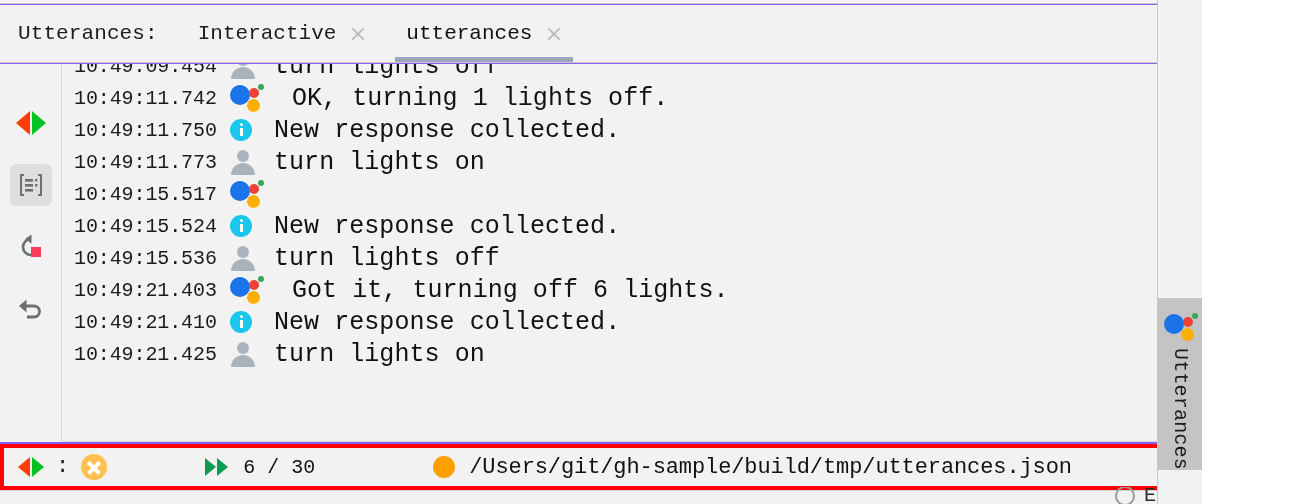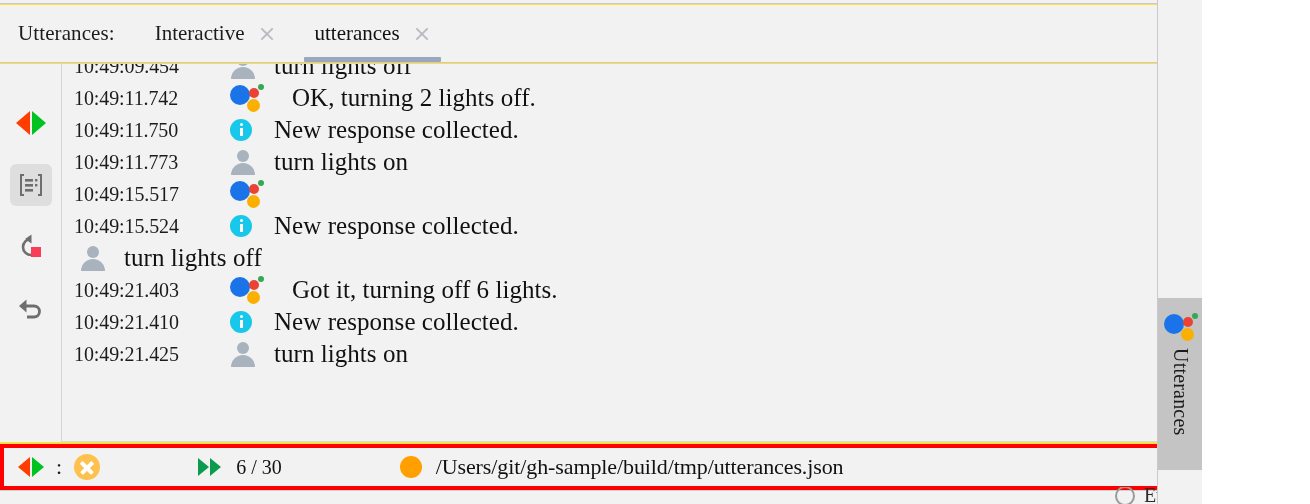--- a/index.html
+++ b/index.html
@@ -6,22 +6,22 @@
     margin: 0;
     padding: 0;
     background: #ffffff;
     font-family: "Liberation Sans", sans-serif;
   }
   #app {
     position: relative;
     width: 1202px;
     height: 504px;
     overflow: hidden;
-    background: #fde047;
-    font-family: Liberation Serif, serif;
+    background: #8b5cf6;
+    font-family: Liberation Mono, monospace;
   }
 
   
   .top-rule {
     position: absolute;
     left: 0; top: 0;
     width: 1265px; height: 4px;
     background: #f2f2f2;
     border-bottom: 1px solid #c9c9c9;
     box-sizing: border-box;
@@ -492,21 +492,21 @@
         <div class="log-row row-assistant">
           <span class="ts">10:49:11.742</span>
           <span class="row-icon">
             <span class="ico-assistant">
               <span class="c-blue"></span>
               <span class="c-red"></span>
               <span class="c-green"></span>
               <span class="c-yellow"></span>
             </span>
           </span>
-          <span class="msg">OK, turning 2 lights off.</span>
+          <span class="msg">OK, turning 1 lights off.</span>
         </div>
         <div class="log-row row-info">
           <span class="ts">10:49:11.750</span>
           <span class="row-icon">
             <span class="ico-info">
               <span class="dot"></span>
               <span class="stem"></span>
             </span>
           </span>
           <span class="msg">New response collected.</span>
@@ -536,20 +536,21 @@
           <span class="ts">10:49:15.524</span>
           <span class="row-icon">
             <span class="ico-info">
               <span class="dot"></span>
               <span class="stem"></span>
             </span>
           </span>
           <span class="msg">New response collected.</span>
         </div>
         <div class="log-row row-user">
+          <span class="ts">10:49:15.536</span>
           <span class="row-icon">
             <span class="ico-user">
               <span class="head"></span>
               <span class="body"></span>
             </span>
           </span>
           <span class="msg">turn lights off</span>
         </div>
         <div class="log-row row-assistant">
           <span class="ts">10:49:21.403</span>

